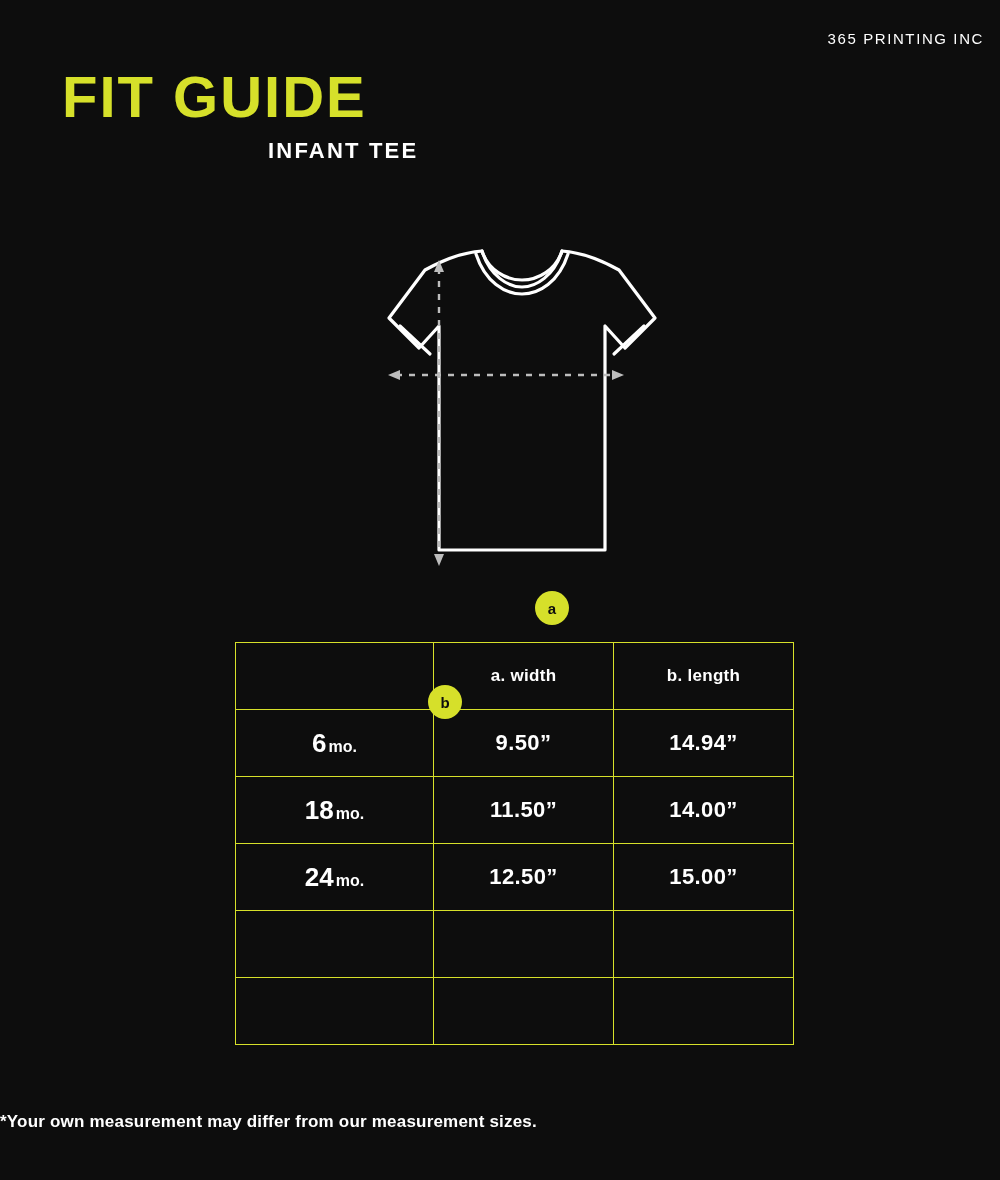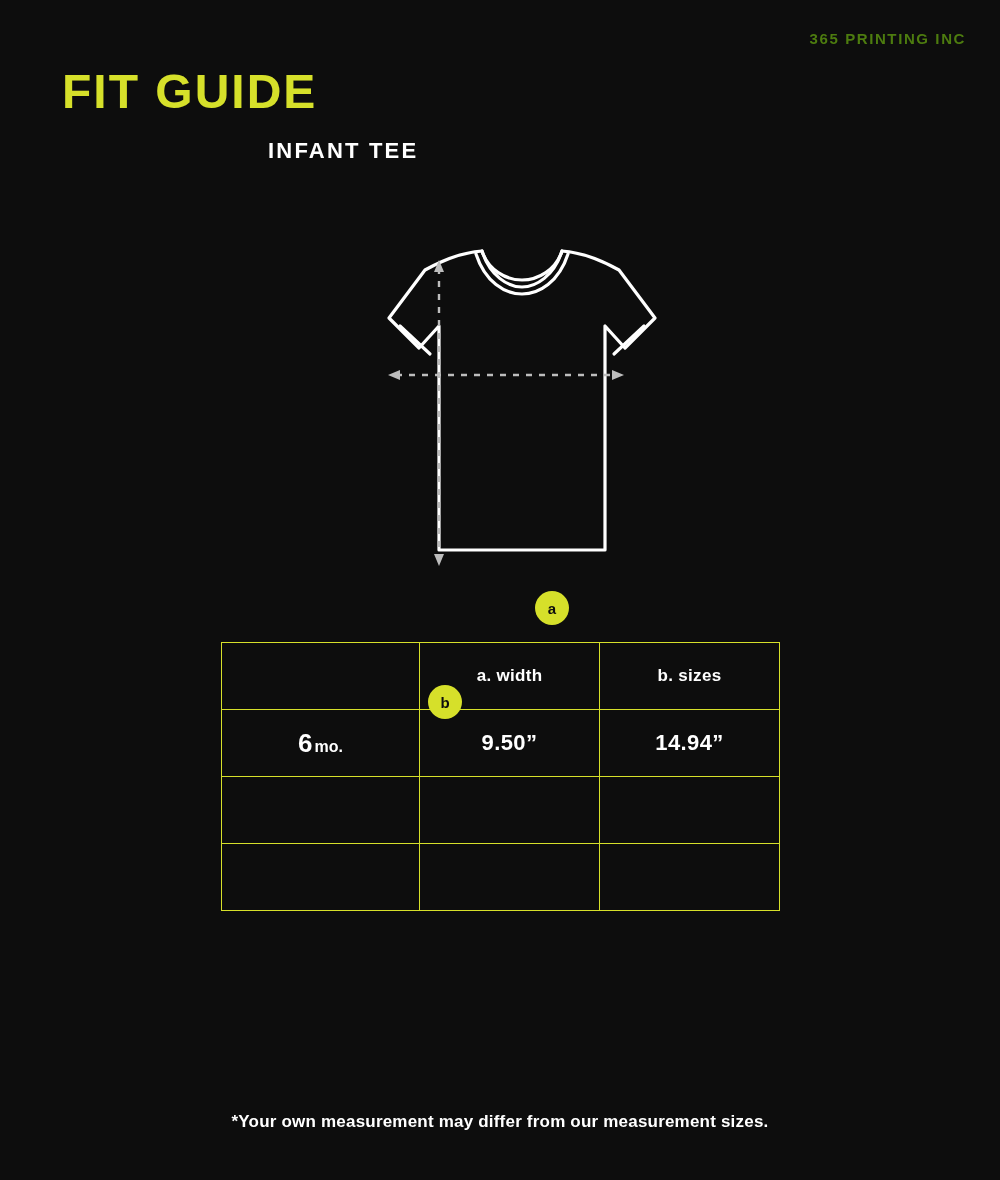--- a/index.html
+++ b/index.html
@@ -12,32 +12,32 @@
     height: 1180px;
     position: relative;
     font-family: "Liberation Sans", sans-serif;
     color: #ffffff;
     overflow: hidden;
   }
 
   .brand {
     position: absolute;
     top: 30px;
-    right: 34px;
+    right: 16px;
     font-size: 15px;
-    font-weight: bold;
+    font-weight: normal;
     letter-spacing: 1.6px;
-    color: #4d7c0f;
+    color: #ffffff;
   }
 
   .title {
     position: absolute;
     top: 68px;
     left: 62px;
-    font-size: 48px;
+    font-size: 58px;
     font-weight: bold;
     letter-spacing: 2px;
     color: #d6e02a;
     line-height: 1;
   }
   .subtitle {
     position: absolute;
     top: 140px;
     left: 268px;
     font-size: 22px;
@@ -67,21 +67,21 @@
     display: flex;
     align-items: center;
     justify-content: center;
   }
   .badge-a { left: 235px; top: 351px; }
   .badge-b { left: 128px; top: 445px; }
 
   table.size-table {
     position: absolute;
     top: 642px;
-    left: 221px;
+    left: 235px;
     width: 558px;
     border-collapse: collapse;
     table-layout: fixed;
   }
   table.size-table td, table.size-table th {
     border: 1px solid #d6e02a;
     height: 66px;
     text-align: center;
     vertical-align: middle;
     padding: 0;
@@ -114,21 +114,21 @@
     color: #ffffff;
     letter-spacing: 0.4px;
   }
   .empty-cell { }
 
   .footnote {
     position: absolute;
     top: 1112px;
     left: 0;
     width: 1000px;
-    text-align: center;
+    text-align: left;
     font-size: 17px;
     font-weight: bold;
     letter-spacing: 0.2px;
     color: #ffffff;
   }
 </style>
 </head>
 <body>
 
 <div class="brand">365 PRINTING INC</div>
@@ -171,32 +171,46 @@
 <table class="size-table">
   <colgroup>
       <col class="c1">
       <col class="c2">
       <col class="c3">
     </colgroup>
   <thead>
     <tr>
       <th class="col-head"></th>
       <th class="col-head">a. width</th>
-      <th class="col-head">b. sizes</th>
+      <th class="col-head">b. length</th>
     </tr>
   </thead>
   <tbody>
     <tr>
       <td>
         <span class="size-num">6</span><span class="size-unit">mo.</span>
       </td>
       <td class="meas">9.50”</td>
       <td class="meas">14.94”</td>
     </tr>
     <tr>
+      <td>
+        <span class="size-num">18</span><span class="size-unit">mo.</span>
+      </td>
+      <td class="meas">11.50”</td>
+      <td class="meas">14.00”</td>
+    </tr>
+    <tr>
+      <td>
+        <span class="size-num">24</span><span class="size-unit">mo.</span>
+      </td>
+      <td class="meas">12.50”</td>
+      <td class="meas">15.00”</td>
+    </tr>
+    <tr>
       <td class="empty-cell"></td>
       <td class="empty-cell"></td>
       <td class="empty-cell"></td>
     </tr>
     <tr>
       <td class="empty-cell"></td>
       <td class="empty-cell"></td>
       <td class="empty-cell"></td>
     </tr>
   </tbody>

